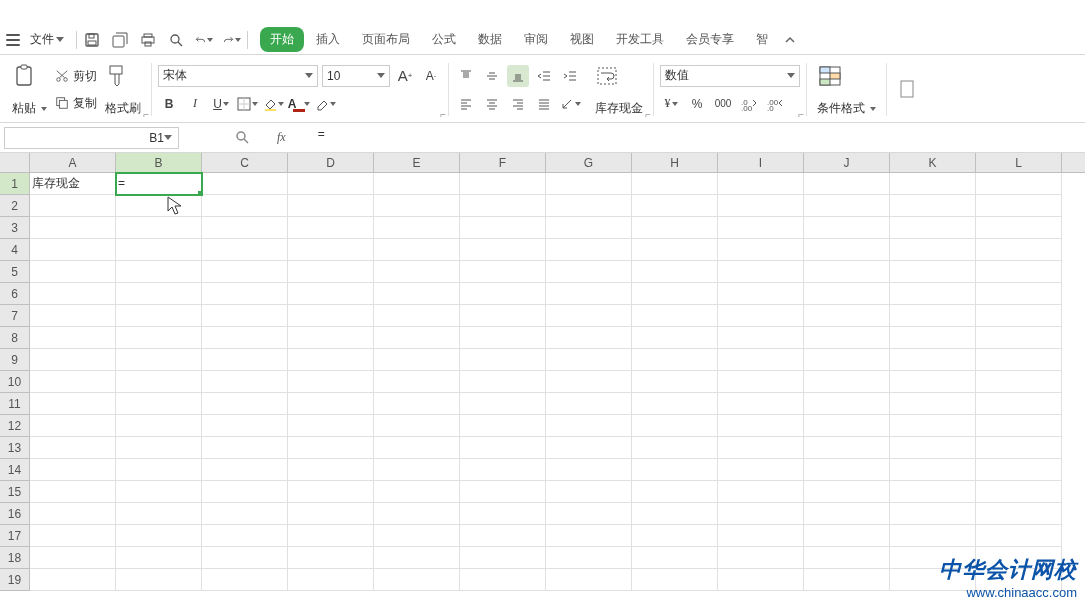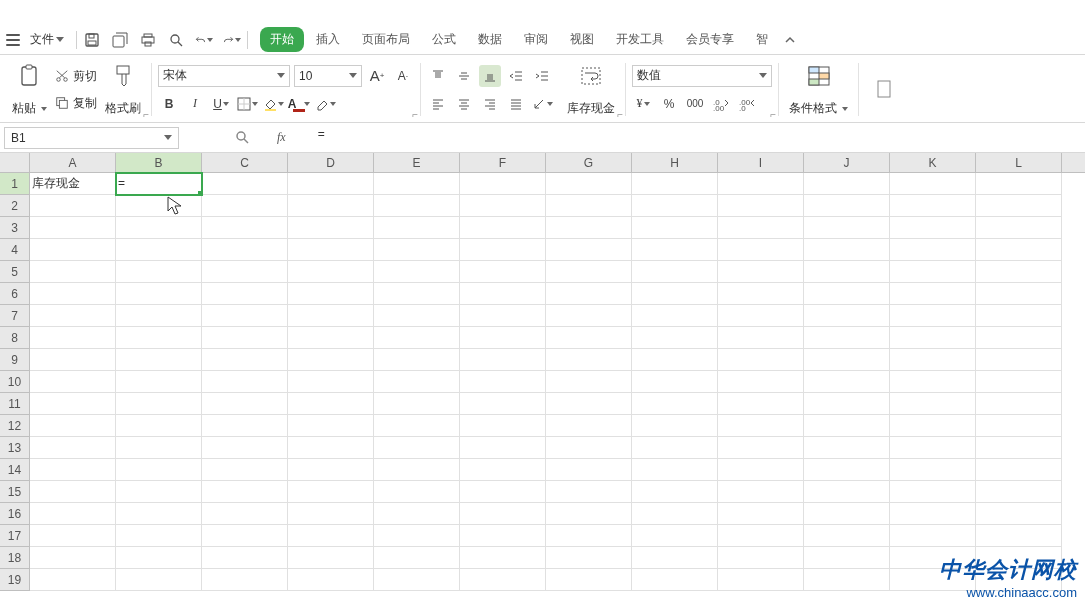--- a/index.html
+++ b/index.html
@@ -17,40 +17,40 @@
   .tabs { display: flex; align-items: center; gap: 2px; margin-left: 6px; }
   .tab { padding: 4px 10px; color: #555; }
   .tab.active { background: #3aa84f; color: #fff; border-radius: 8px; }
   .search-box { display: flex; align-items: center; gap: 4px; color: #888; padding: 2px 8px; background: #f2f2f2; border-radius: 4px; width: 120px; height: 22px; margin-left: auto; margin-right: 6px; }
   .collapse-icon { width: 20px; display: flex; justify-content: center; color: #666; }
   
   
   .ribbon { height: 68px; display: flex; align-items: stretch; border-bottom: 1px solid #d8d8d8; background: #fff; padding: 4px 2px 2px; }
   .group { display: flex; align-items: center; padding: 0 6px; position: relative; }
   .group-sep { width: 1px; background: #e2e2e2; margin: 4px 0; }
-  .big-btn { display: flex; flex-direction: column; align-items: center; justify-content: center; gap: 10px; padding: 2px 4px; min-width: 38px; font-family: Liberation Serif, serif; }
+  .big-btn { display: flex; flex-direction: column; align-items: flex-start; justify-content: center; gap: 10px; padding: 2px 4px; min-width: 38px; font-family: Liberation Serif, serif; }
   .big-btn .ic { height: 28px; display: flex; align-items: center; justify-content: center; }
   .small-btn { display: flex; align-items: center; gap: 4px; padding: 2px 4px; }
   .col { display: flex; flex-direction: column; gap: 6px; justify-content: center; }
   .row { display: flex; align-items: center; gap: 4px; }
   .combo { display: flex; align-items: center; border: 1px solid #ccc; background: #fff; height: 22px; padding: 0 4px; }
   .combo .caret-down { margin-left: auto; }
-  .font-name { width: 132px; }
+  .font-name { width: 160px; }
   .font-size { width: 68px; }
   .num-fmt { width: 140px; }
   .btn-icon { width: 22px; height: 22px; display: flex; align-items: center; justify-content: center; color: #444; border-radius: 3px; }
   .btn-icon.sel { background: #d9e8d0; }
   .with-dd { display:flex; align-items:center; }
   .mini-caret { width:0;height:0;border-left:3px solid transparent;border-right:3px solid transparent;border-top:4px solid #666; margin-left:1px; }
   .launcher { position:absolute; right:2px; bottom:0; font-size:10px; color:#999; }
   
   
   .formula-row { height: 30px; display: flex; align-items: center; border-bottom: 1px solid #d8d8d8; background: #fff; padding: 0 4px; gap: 8px; }
   .name-box { width: 175px; height: 22px; border: 1px solid #ccc; display: flex; align-items: center; padding: 0 6px; }
-  .name-box span:first-child { flex: 1; text-align: left; }
+  .name-box span:first-child { flex: 1; text-align: right; }
   .fx-area { display:flex; align-items:center; gap:26px; flex:1; }
   .fx-icon { font-style: italic; font-family: "Times New Roman", serif; color:#555; }
   .formula-input { flex: 1; height: 22px; padding: 0 6px; border: none; outline: none; }
   
   
   .grid-area { position: relative; background: #fff; }
   .corner { position: absolute; left: 0; top: 0; width: 30px; height: 20px; background: #e8e8e8; border-right: 1px solid #bfbfbf; border-bottom: 1px solid #bfbfbf; }
   .col-head-row { position: absolute; left: 30px; top: 0; right: 0; height: 20px; display: flex; background: #e8e8e8; border-bottom:1px solid #bfbfbf; }
   .col-head { width: 86px; border-right: 1px solid #bfbfbf; text-align: center; line-height: 20px; color: #555; }
   .row-heads { position: absolute; left: 0; top: 20px; width: 30px; background: #e8e8e8; border-right:1px solid #bfbfbf; }

